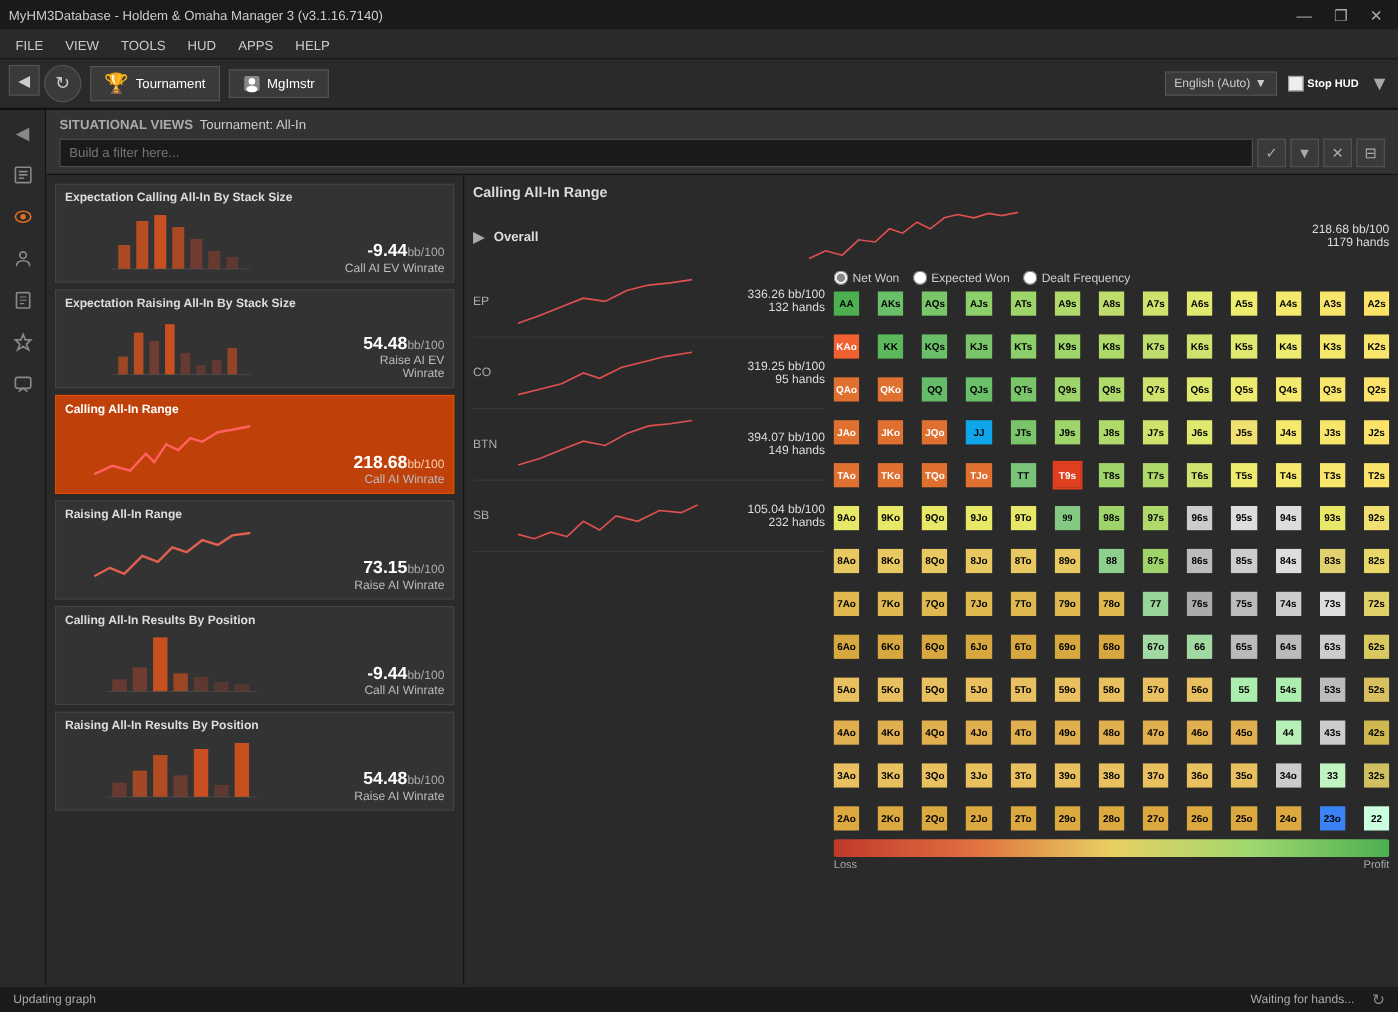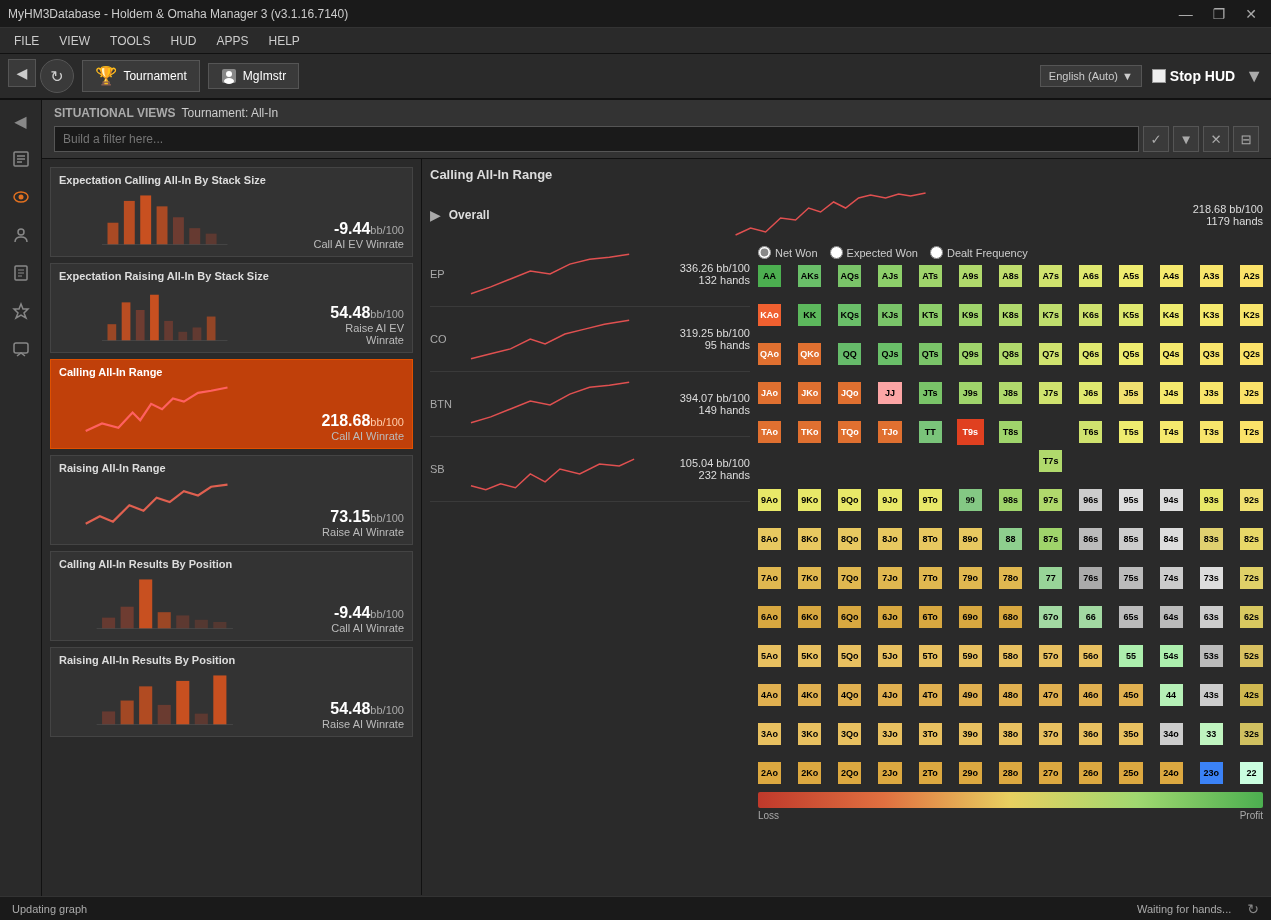--- a/index.html
+++ b/index.html
@@ -19,21 +19,21 @@
     #toolbar-nav { display: flex; gap: 4px; }
     .nav-btn { background: #3a3a3a; border: 1px solid #555; color: #ccc; width: 28px; height: 28px; cursor: pointer; display: flex; align-items: center; justify-content: center; font-size: 14px; }
     .refresh-btn { background: #3a3a3a; border: 1px solid #555; color: #ccc; width: 34px; height: 34px; cursor: pointer; display: flex; align-items: center; justify-content: center; border-radius: 50%; font-size: 16px; }
     .tournament-tab { display: flex; align-items: center; gap: 6px; background: #3a3a3a; border: 1px solid #555; padding: 4px 12px; cursor: pointer; color: #fff; }
     .tournament-tab .trophy { color: #d4a020; font-size: 18px; }
     .player-tab { display: flex; align-items: center; gap: 6px; background: #3a3a3a; border: 1px solid #555; padding: 4px 12px; cursor: pointer; color: #fff; }
     #toolbar-right { margin-left: auto; display: flex; align-items: center; gap: 10px; }
     .lang-selector { background: #3a3a3a; border: 1px solid #555; color: #ccc; padding: 4px 8px; font-size: 11px; cursor: pointer; display: flex; align-items: center; gap: 4px; }
     .stop-hud-btn { background: none; border: none; display: flex; align-items: center; gap: 4px; cursor: pointer; }
     .stop-hud-checkbox { width: 14px; height: 14px; background: #eee; border: 1px solid #999; }
-    .stop-hud-label { color: #fff; font-size: 14px; font-weight: bold; }
+    .stop-hud-label { color: #fff; font-size: 10px; font-weight: bold; }
     .filter-icon { color: #aaa; font-size: 18px; cursor: pointer; }
 
     
     #sidebar { position: absolute; left: 0; top: 100px; width: 42px; height: 820px; background: #2a2a2a; border-right: 1px solid #111; display: flex; flex-direction: column; align-items: center; padding-top: 4px; gap: 4px; }
     .sidebar-btn { width: 34px; height: 34px; background: none; border: none; color: #888; cursor: pointer; display: flex; align-items: center; justify-content: center; font-size: 16px; }
     .sidebar-btn.active { color: #e07020; }
 
     
     #main { position: absolute; left: 42px; top: 100px; right: 0; bottom: 24px; background: #2a2a2a; overflow: hidden; }
 
@@ -128,39 +128,39 @@
     .hc-q7s { background: #cfe26e; color: #000; }
     .hc-q6s { background: #dfe86f; color: #000; }
     .hc-q5s { background: #eeec6f; color: #000; }
     .hc-q4s { background: #f5e96d; color: #000; }
     .hc-q3s { background: #f8e56b; color: #000; }
     .hc-q2s { background: #fbe269; color: #000; }
 
     .hc-jao { background: #e07030; color: #fff; }
     .hc-jko { background: #e07030; color: #fff; }
     .hc-jqo { background: #e07030; color: #fff; }
-    .hc-jj { background: #fca5a5; color: #000; }
+    .hc-jj { background: #0ea5e9; color: #000; }
     .hc-jts { background: #7ac469; color: #000; }
     .hc-j9s { background: #9fd46b; color: #000; }
     .hc-j8s { background: #b0d96c; color: #000; }
     .hc-j7s { background: #cfe26e; color: #000; }
     .hc-j6s { background: #dfe86f; color: #000; }
     .hc-j5s { background: #f0e070; color: #000; }
     .hc-j4s { background: #f5e96d; color: #000; }
     .hc-j3s { background: #f8e56b; color: #000; }
     .hc-j2s { background: #fbe269; color: #000; }
 
     .hc-tao { background: #e07030; color: #fff; }
     .hc-tko { background: #e07030; color: #fff; }
     .hc-tqo { background: #e07030; color: #fff; }
     .hc-tjo { background: #e07030; color: #fff; }
     .hc-tt { background: #7ac47a; color: #000; }
     .hc-t9s { background: #e04020; color: #fff; }
     .hc-t8s { background: #9fd46b; color: #000; }
-    .hc-t7s { background: #b0d96c; color: #000; margin-top: 29px; }
+    .hc-t7s { background: #b0d96c; color: #000; }
     .hc-t6s { background: #cfe26e; color: #000; }
     .hc-t5s { background: #eeec6f; color: #000; }
     .hc-t4s { background: #f5e96d; color: #000; }
     .hc-t3s { background: #f8e56b; color: #000; }
     .hc-t2s { background: #fbe269; color: #000; }
 
     .hc-9ao { background: #e8e868; color: #000; }
     .hc-9ko { background: #e8e868; color: #000; }
     .hc-9qo { background: #e8e868; color: #000; }
     .hc-9jo { background: #e8e868; color: #000; }

